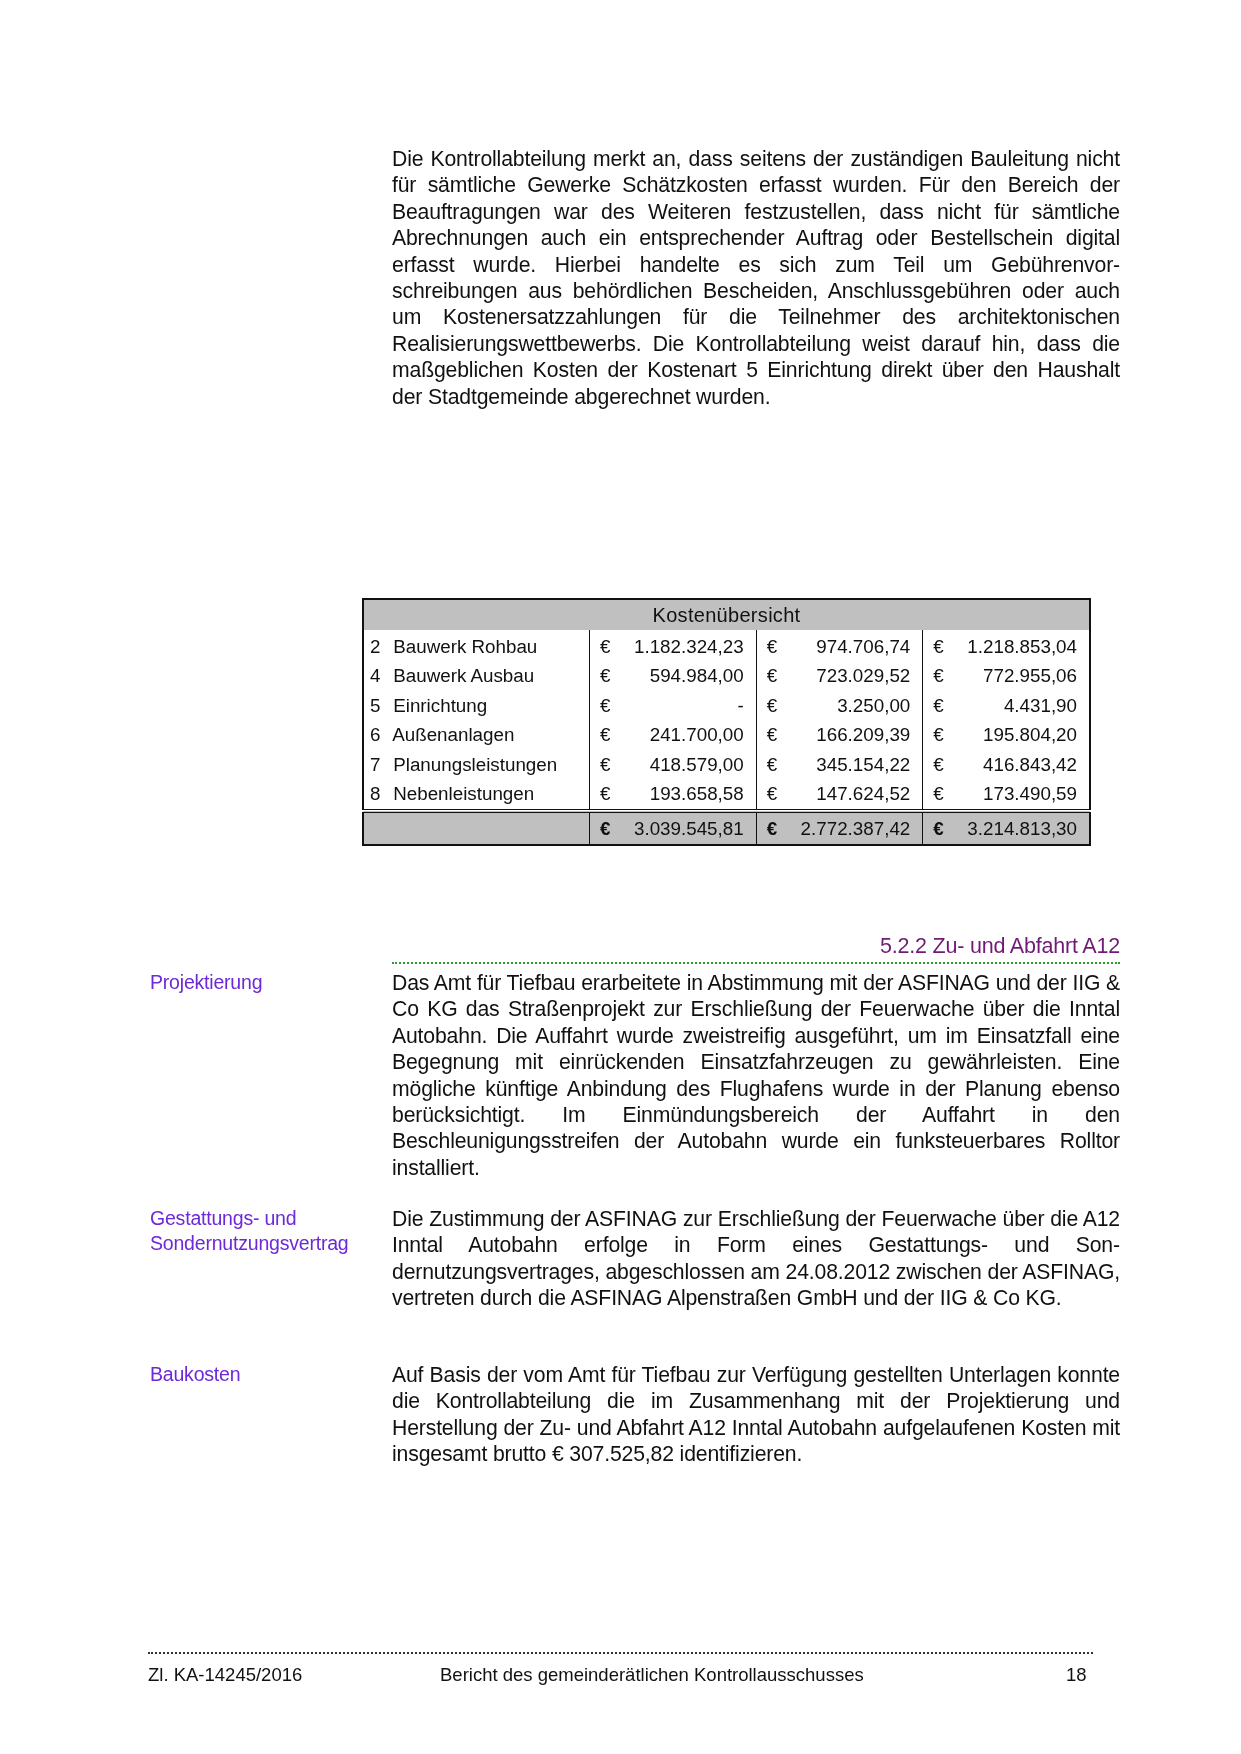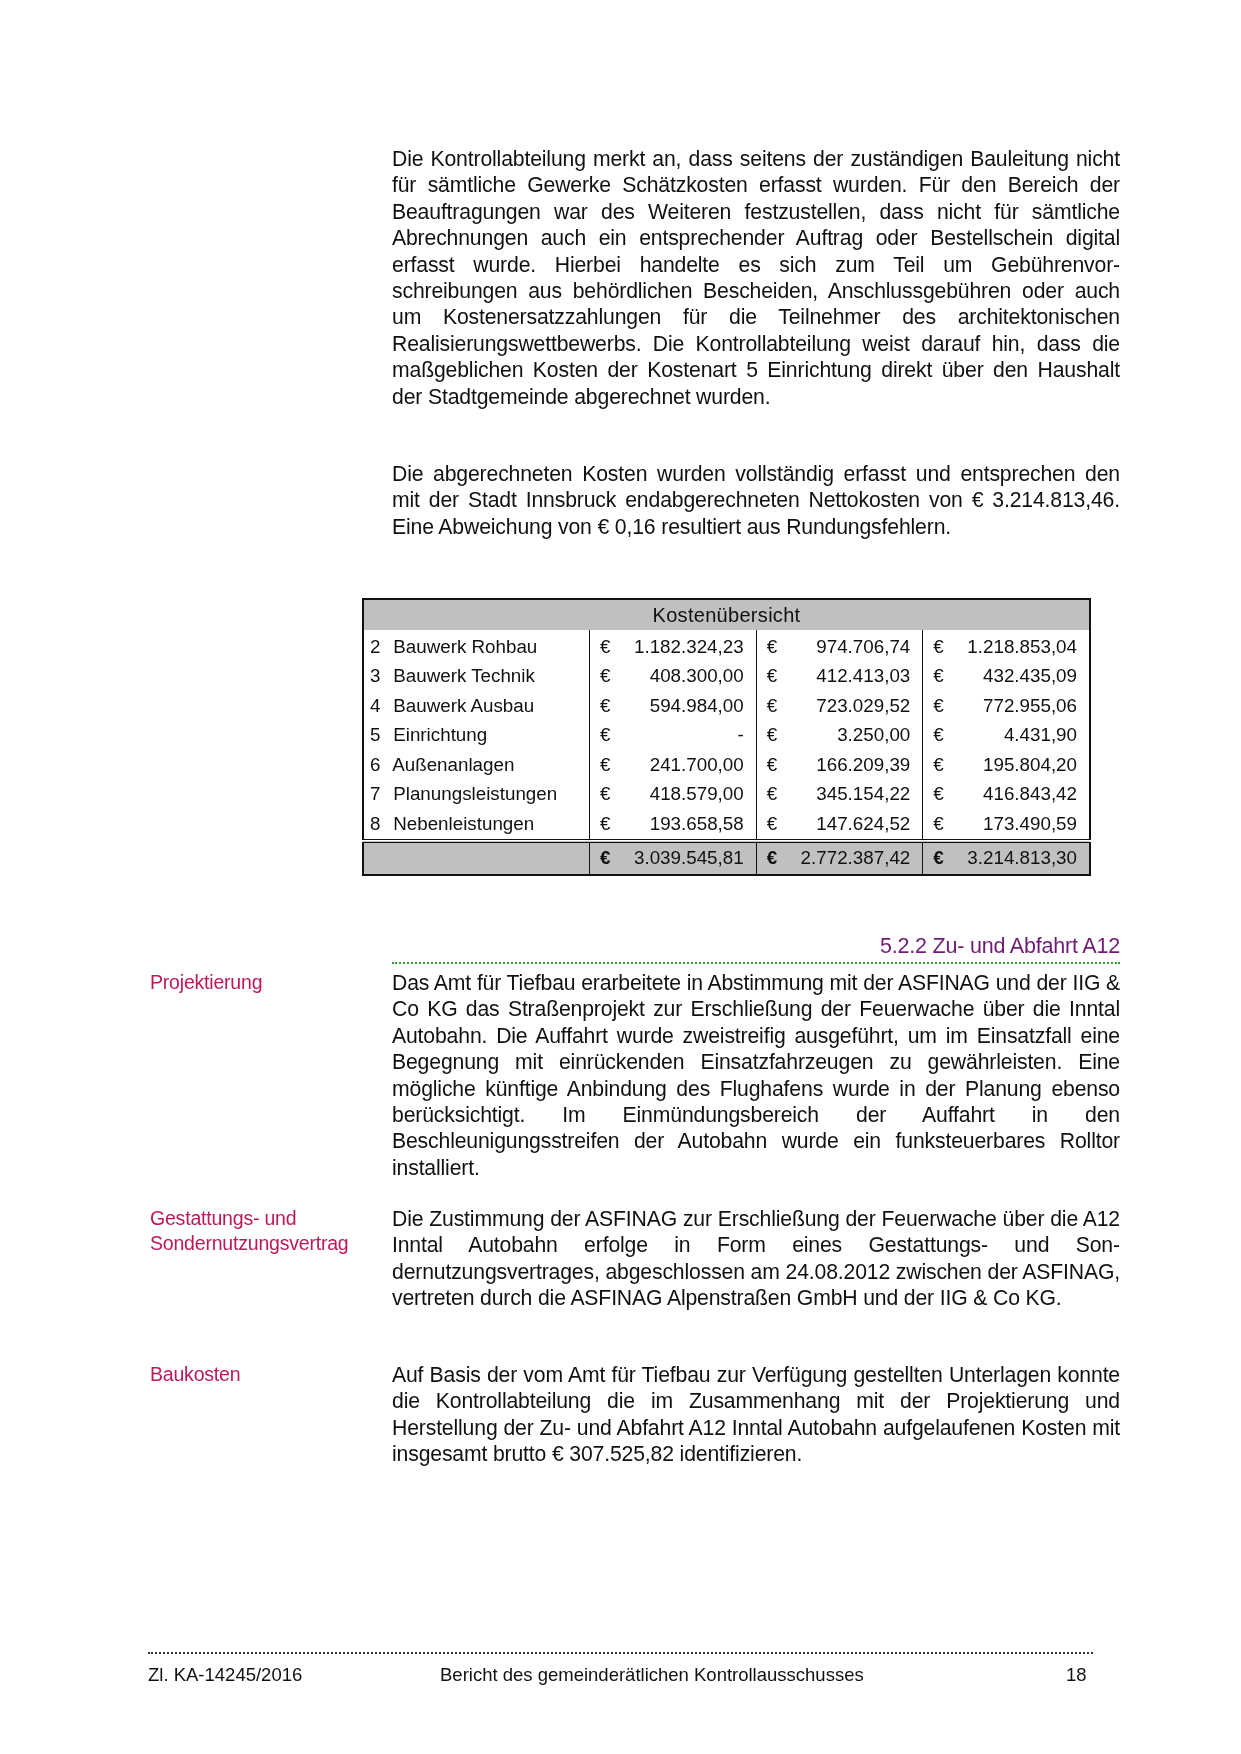--- a/index.html
+++ b/index.html
@@ -10,21 +10,21 @@
   .page { position: absolute; left: 0; top: 0; width: 1241px; height: 1754px; padding-left: 28px; }
 
   .body-text {
     position: absolute; left: 392px; width: 728px;
     font-size: 21.2px; line-height: 26.4px;
     text-align: justify; margin: 0;
     letter-spacing: -0.15px;
   }
   .side-label {
     position: absolute; left: 150px; width: 230px;
-    font-size: 19.5px; line-height: 25px; color: #be185d;
+    font-size: 19.5px; line-height: 25px; color: #6d28d9;
     letter-spacing: -0.2px;
   }
 
   
   .cost-table {
     position: absolute; left: 362px; top: 598px; width: 729px;
     border: 2px solid #111; box-sizing: border-box;
     border-collapse: collapse; font-size: 18.8px;
   }
   .cost-table .title-row td {
@@ -65,21 +65,20 @@
     position: absolute; top: 1664px; font-size: 18.5px; color: #111;
   }
 </style>
 </head>
 <body>
 
 <div class="page">
 
   <p class="body-text" style="top:146px;">Die Kontrollabteilung merkt an, dass seitens der zuständigen Baulei­tung nicht für sämtliche Gewerke Schätzkosten erfasst wurden. Für den Bereich der Beauftragungen war des Weiteren festzustellen, dass nicht für sämtliche Abrechnungen auch ein entsprechender Auftrag oder Bestellschein digital erfasst wurde. Hierbei handelte es sich zum Teil um Gebührenvor-schreibungen aus behördlichen Bescheiden, An­schlussgebühren oder auch um Kostenersatzzahlungen für die Teil­nehmer des architektonischen Realisierungswettbewerbs. Die Kon­trollabteilung weist darauf hin, dass die maßgeblichen Kosten der Kos­tenart 5 Einrichtung direkt über den Haushalt der Stadtgemeinde abge­rechnet wurden.</p>
 
-  <p class="body-text" style="top:461px;">Die abgerechneten Kosten wurden vollständig erfasst und entsprechen den mit der Stadt Innsbruck endabgerechneten Nettokosten von € 3.214.813,46. Eine Abweichung von € 0,16 resultiert aus Rundungs­fehlern.</p>
 
   <table class="cost-table">
     <tbody>
         <tr class="title-row">
       <td colspan="4">Kostenübersicht</td>
     </tr>
     </tbody>
       <tbody id="table-body">
         <tr class="data-row">
           <td class="label-cell"><span class="num">2</span> <span>Bauwerk Rohbau</span></td>
@@ -96,41 +95,20 @@
             </div>
           </td>
           <td class="val-cell">
             <div class="val">
               <span>€</span>
               <span>1.218.853,04</span>
             </div>
           </td>
         </tr>
         <tr class="data-row">
-          <td class="label-cell"><span class="num">3</span> <span>Bauwerk Technik</span></td>
-          <td class="val-cell">
-            <div class="val">
-              <span>€</span>
-              <span>408.300,00</span>
-            </div>
-          </td>
-          <td class="val-cell">
-            <div class="val">
-              <span>€</span>
-              <span>412.413,03</span>
-            </div>
-          </td>
-          <td class="val-cell">
-            <div class="val">
-              <span>€</span>
-              <span>432.435,09</span>
-            </div>
-          </td>
-        </tr>
-        <tr class="data-row">
           <td class="label-cell"><span class="num">4</span> <span>Bauwerk Ausbau</span></td>
           <td class="val-cell">
             <div class="val">
               <span>€</span>
               <span>594.984,00</span>
             </div>
           </td>
           <td class="val-cell">
             <div class="val">
               <span>€</span>

